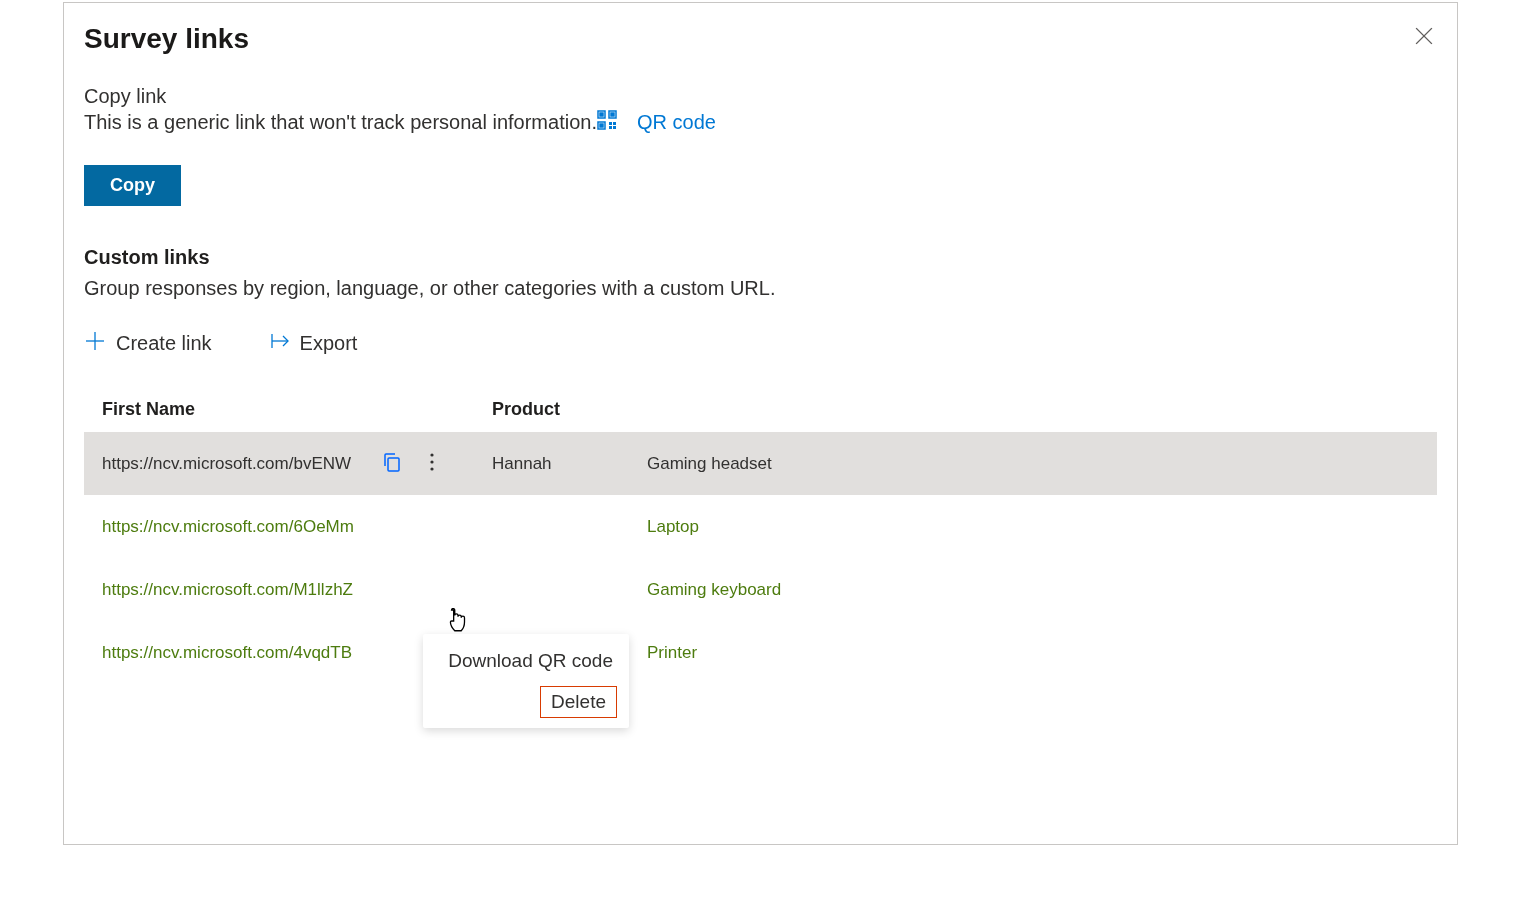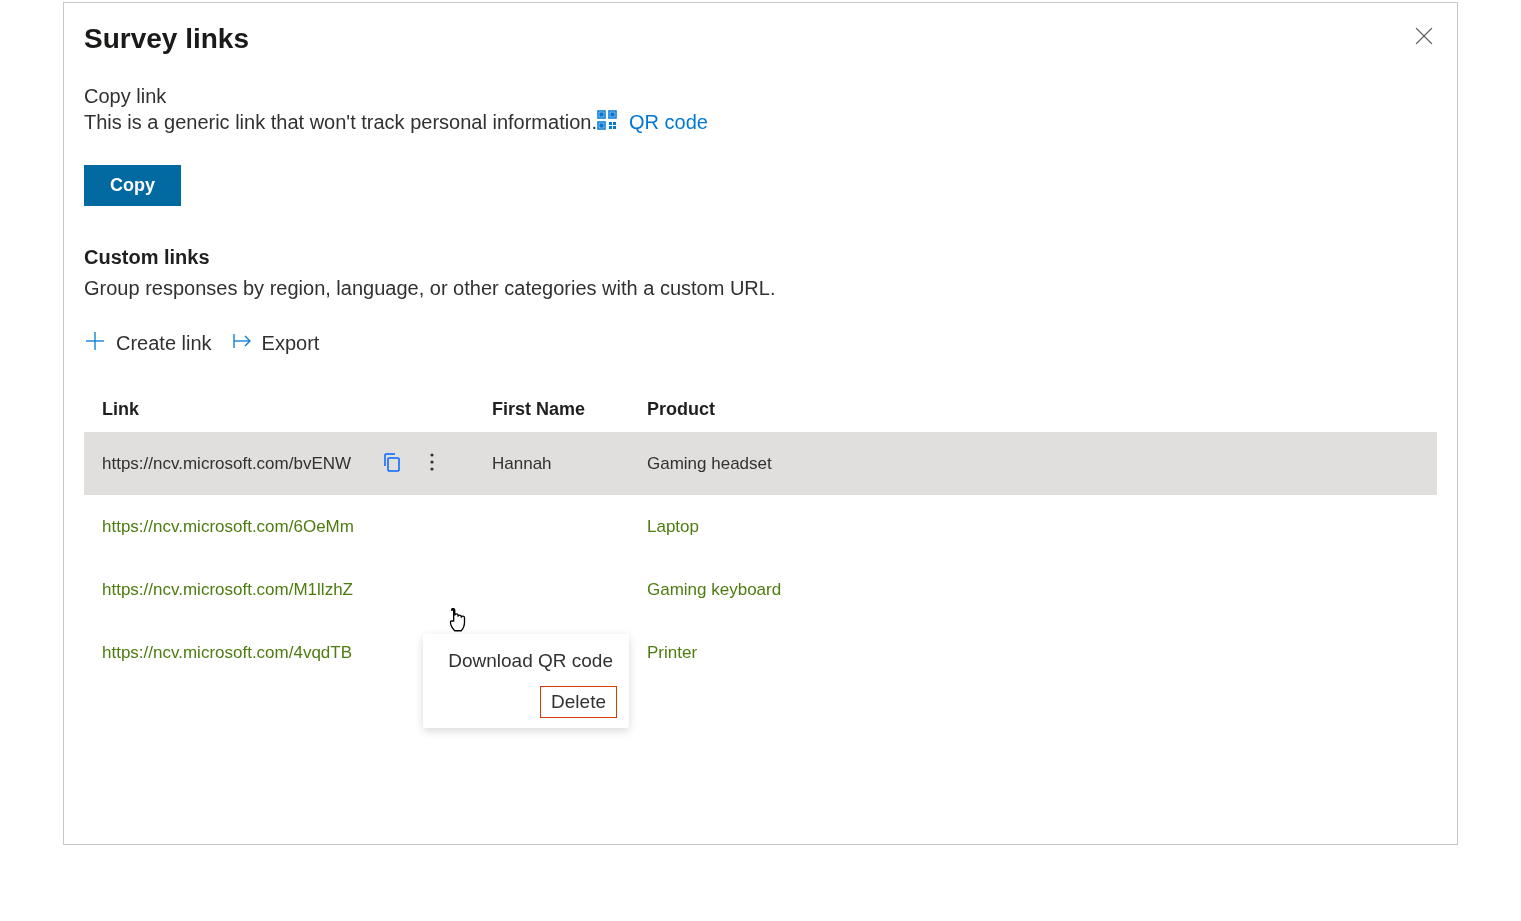--- a/index.html
+++ b/index.html
@@ -63,21 +63,21 @@
       align-items: center;
       margin-top: 2px;
     }
     .hint-text {
       font-size: 20px;
       color: #323130;
     }
     .qr-link {
       display: inline-flex;
       align-items: center;
-      gap: 12px;
+      gap: 20px;
       color: #0078d4;
       font-size: 20px;
       cursor: pointer;
     }
     .qr-link svg { width: 20px; height: 20px; }
     .copy-btn {
       background: #0369a1;
       color: #fff;
       border: none;
       padding: 10px 26px;
@@ -92,21 +92,21 @@
       color: #201f1e;
       margin-top: 40px;
     }
     .custom-desc {
       font-size: 20px;
       color: #323130;
       margin-top: 8px;
     }
     .actions-row {
       display: flex;
-      gap: 18px;
+      gap: 56px;
       margin-top: 30px;
       align-items: center;
     }
     .action-btn {
       display: inline-flex;
       align-items: center;
       gap: 10px;
       color: #0078d4;
       background: none;
       border: none;
@@ -252,21 +252,20 @@
             <line x1="4" y1="11" x2="20" y2="11"></line>
             <polyline points="15,6 20,11 15,16"></polyline>
           </svg>
       </span>
       <span class="lbl">Export</span>
     </button>
   </div>
 
   <div class="table">
     <div class="table-header">
-      <div>Link</div>
       <div>First Name</div>
       <div>Product</div>
     </div>
 
     <div class="table-row hover">
       <div class="link-cell">https://ncv.microsoft.com/bvENW</div>
       <div class="row-icons">
         <span>
           <svg viewBox="0 0 20 20" fill="none" stroke="currentColor" stroke-width="1.5">
               <rect x="6" y="6" width="11" height="13" rx="1"></rect>

